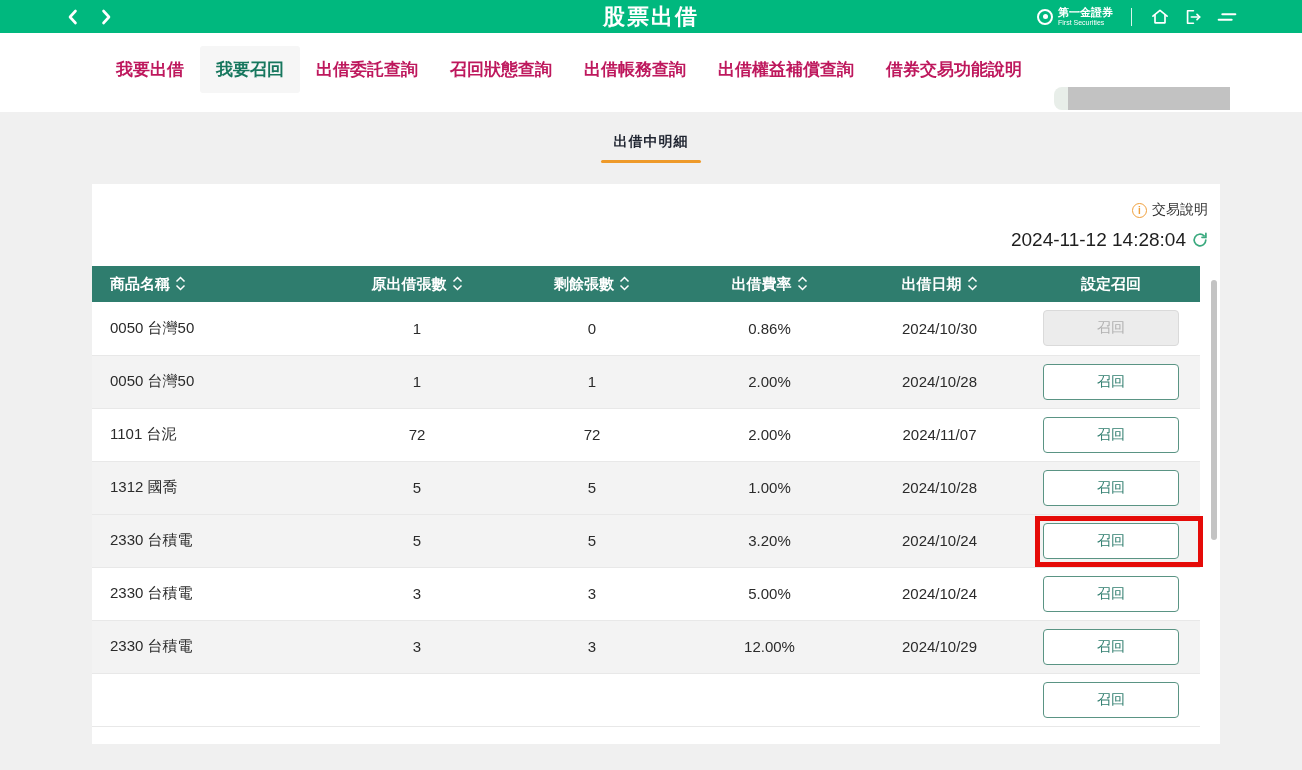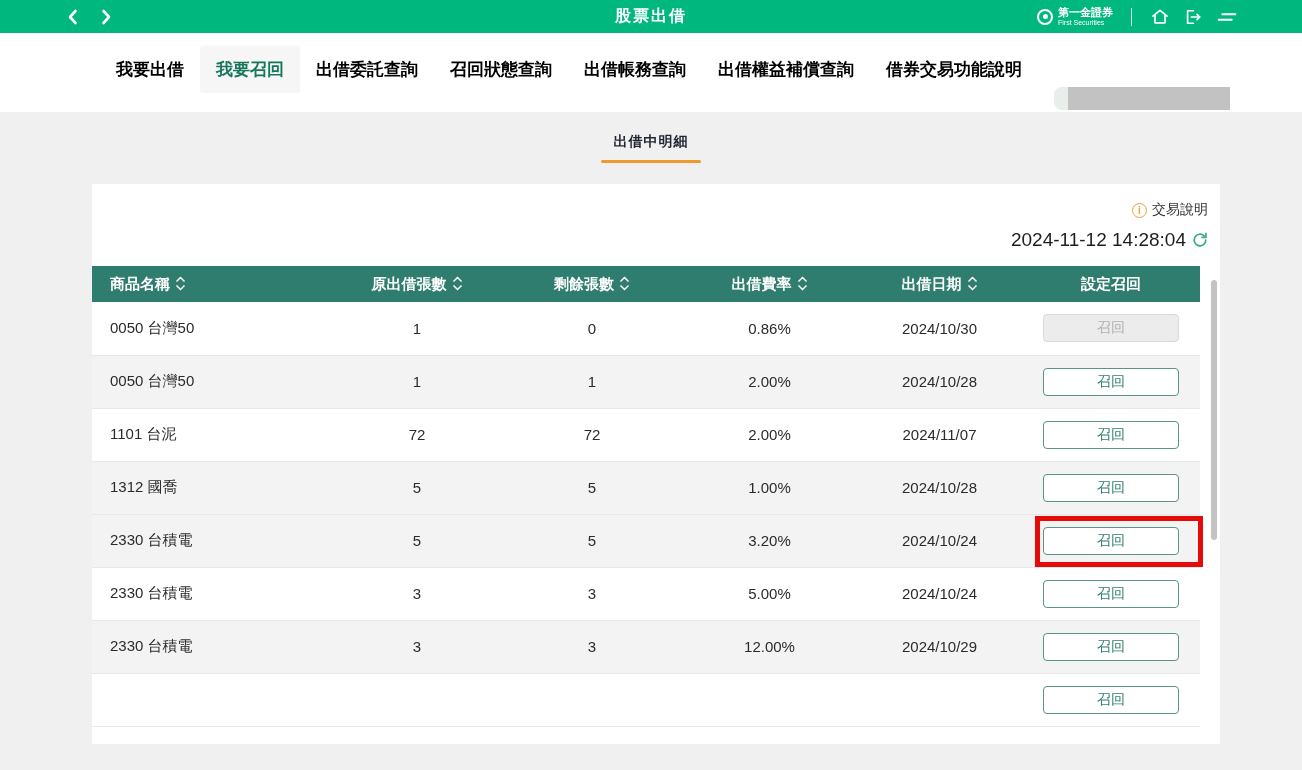--- a/index.html
+++ b/index.html
@@ -12,38 +12,38 @@
 
   
   .topbar {
     height:33px; background:#00b87e; position:relative;
     display:flex; align-items:center;
   }
   .nav-arrows { position:absolute; left:66px; top:0; height:33px; display:flex; align-items:center; gap:19px; }
   .nav-arrow { display:flex; align-items:center; cursor:pointer; }
   .topbar-title {
     position:absolute; left:0; right:0; text-align:center;
-    color:#fff; font-size:16px; font-weight:bold; letter-spacing:2px;
+    color:#fff; font-size:22px; font-weight:bold; letter-spacing:2px;
   }
   .topbar-right { position:absolute; right:64px; top:0; height:33px; display:flex; align-items:center; gap:13px; }
   .brand { display:flex; align-items:center; gap:5px; color:#fff; cursor:pointer; }
   .logo-ring { width:16px; height:16px; border:2.5px solid #fff; border-radius:50%;
     display:flex; align-items:center; justify-content:center; }
   .logo-dot { width:5px; height:5px; background:#fff; border-radius:50%; }
   .brand-text { display:flex; flex-direction:column; line-height:1.15; }
   .brand-name { font-size:11px; font-weight:bold; }
   .brand-sub { font-size:7px; }
   .topbar-divider { width:1px; height:18px; background:rgba(255,255,255,.85); margin:0 5px; }
   .topbar-icon { display:flex; align-items:center; cursor:pointer; }
 
   
   .tabbar { height:79px; background:#fff; position:relative; }
   .tabs { display:flex; padding-left:100px; padding-top:13px; }
   .tab {
-    padding:12px 16px; font-size:17px; font-weight:bold; color:#000000;
+    padding:12px 16px; font-size:17px; font-weight:bold; color:#be185d;
     cursor:pointer; border-radius:3px; white-space:nowrap;
   }
   .tab.active { background:#f6f6f6; color:#17775e; }
   .redacted-block {
     position:absolute; right:72px; top:54px; width:162px; height:23px; background:#c2c2c2;
   }
   .redacted-block::before {
     content:""; position:absolute; left:-14px; top:0; width:14px; height:23px;
     background:#e8eee9; border-radius:8px 0 0 8px;
   }
@@ -81,21 +81,21 @@
   thead th.col-left { text-align:left; padding-left:18px; }
   thead th .sort-wrap { display:inline-block; vertical-align:-2px; margin-left:5px; }
   tbody td {
     height:53px; font-size:15px; color:#2b2b2b; text-align:center;
     border-bottom:1px solid #e8e8e8; background:#fff;
   }
   tbody tr.alt td { background:#f3f3f3; }
   tbody td.col-left { text-align:left; padding-left:18px; }
   .action-cell { position:relative; }
   .recall-btn {
-    width:136px; height:28px; background:#fff; border:1px solid #5a9484; border-radius:4px;
+    width:136px; height:36px; background:#fff; border:1px solid #5a9484; border-radius:4px;
     color:#2f7d6e; font-size:14px; cursor:pointer; font-family:inherit;
   }
   .recall-btn.disabled {
     background:#ececec; border-color:#dadada; color:#b0b0b0; cursor:default;
   }
   .highlight-ring {
     position:absolute; left:13px; top:1px; width:168px; height:51px;
     border:5px solid #e50b08; pointer-events:none;
   }
   .scroll-thumb {

